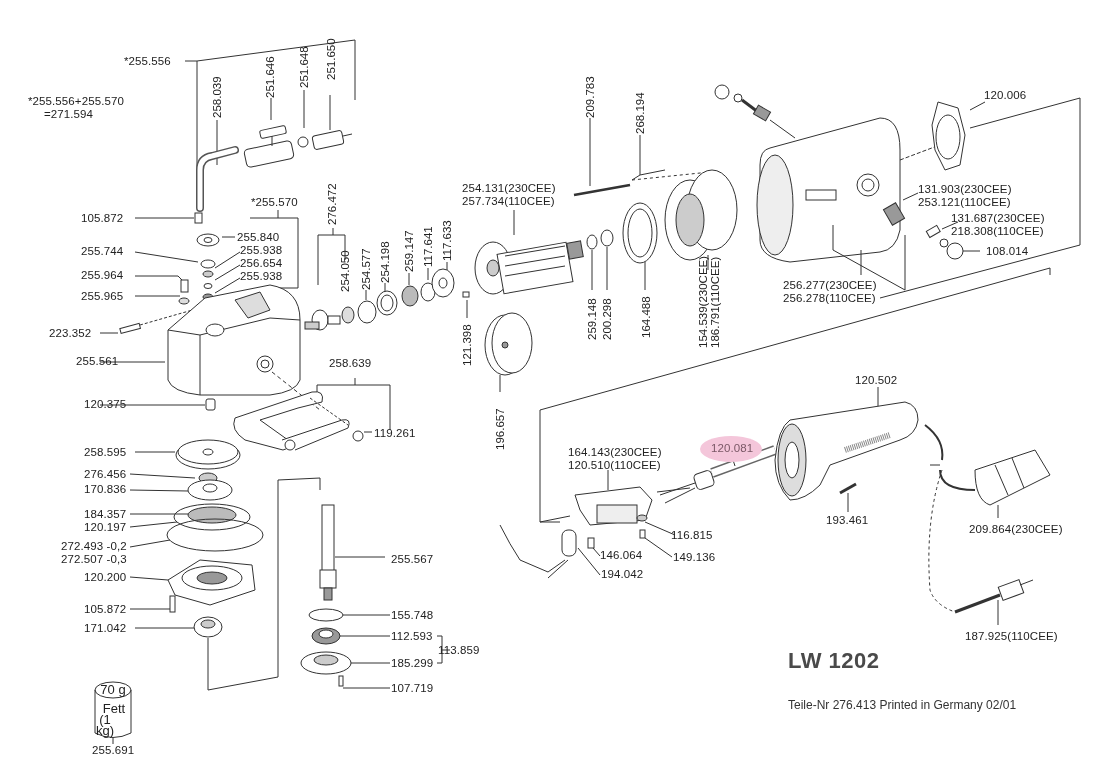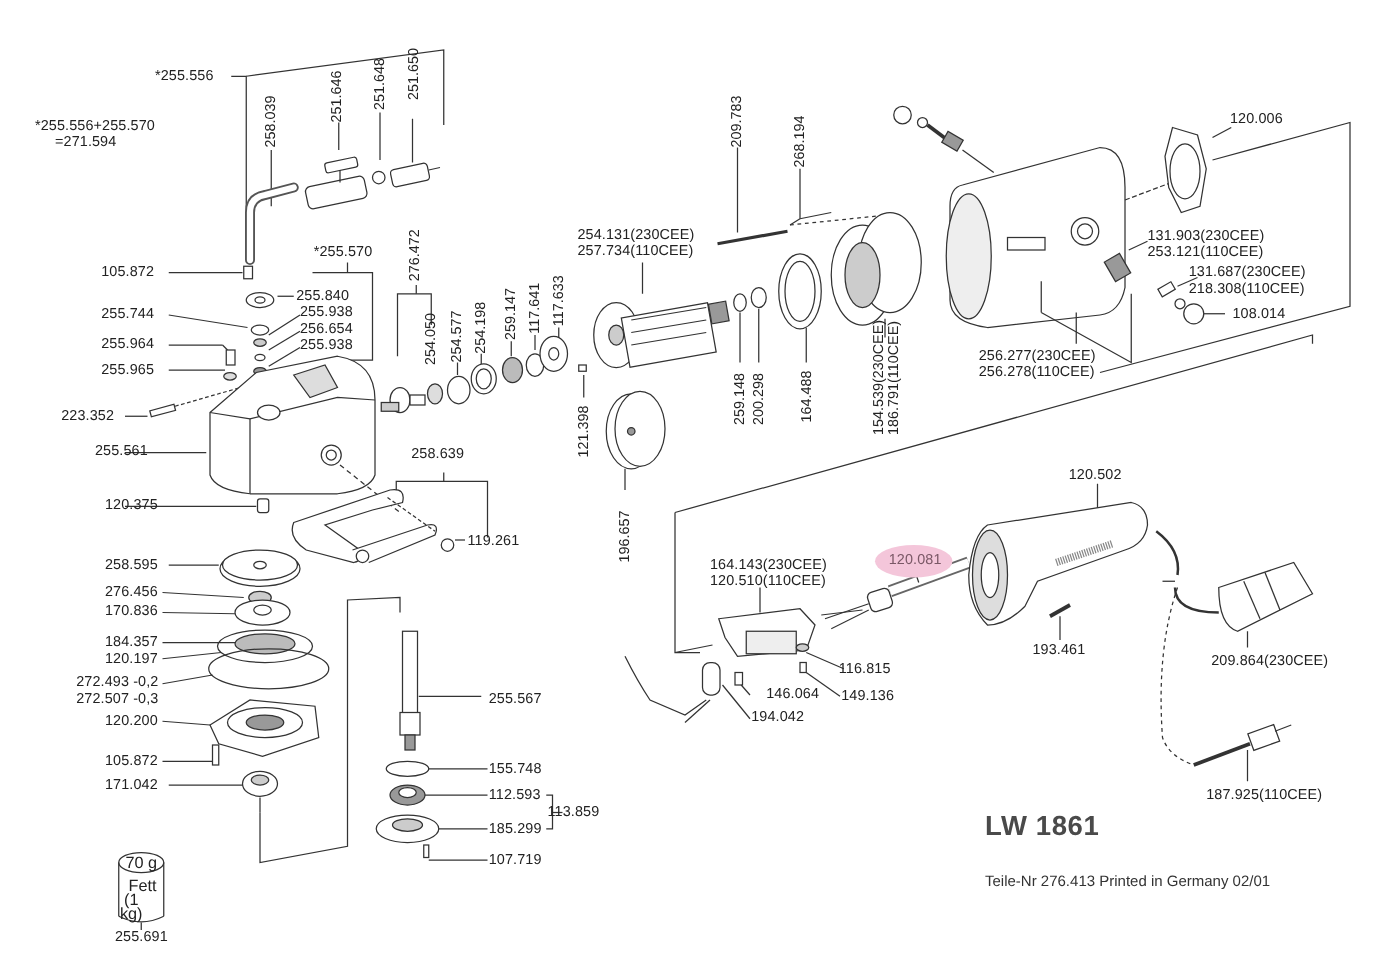--- a/index.html
+++ b/index.html
@@ -383,21 +383,21 @@
   <div class="lbl" style="left:438px; top:644px;">113.859</div>
   <div class="lbl" style="left:391px; top:682px;">107.719</div>
 
   <div class="lbl" style="left:855px; top:374px;">120.502</div>
   <div class="lbl" style="left:711px; top:442px; color:#7a5866;">120.081</div>
   <div class="lbl two" style="left:568px; top:446px;">
     <div>164.143(230CEE)</div>
     <div>120.510(110CEE)</div>
   </div>
   <div class="lbl" style="left:671px; top:529px;">116.815</div>
-  <div class="lbl" style="left:600px; top:549px;margin-left:13px;">146.064</div>
+  <div class="lbl" style="left:600px; top:549px;">146.064</div>
   <div class="lbl" style="left:673px; top:551px;">149.136</div>
   <div class="lbl" style="left:601px; top:568px;">194.042</div>
   <div class="lbl" style="left:826px; top:514px;">193.461</div>
   <div class="lbl" style="left:969px; top:523px;">209.864(230CEE)</div>
   <div class="lbl" style="left:965px; top:630px;">187.925(110CEE)</div>
 
   <div class="vert" style="left:211px; top:118px;">258.039</div>
   <div class="vert" style="left:264px; top:98px;">251.646</div>
   <div class="vert" style="left:298px; top:88px;">251.648</div>
   <div class="vert" style="left:325px; top:80px;">251.650</div>
@@ -418,15 +418,15 @@
     <div>154.539(230CEE)</div>
     <div>186.791(110CEE)</div>
   </div>
   <div class="vert" style="left:494px; top:450px;">196.657</div>
 
   <div class="can-text" style="left:95px; top:684px; width:36px;">70 g</div>
   <div class="can-text" style="left:95px; top:703px; width:38px;">Fett</div>
   <div class="can-text" style="left:95px; top:714px; width:20px;">(1 kg)</div>
   <div class="lbl" style="left:92px; top:744px;">255.691</div>
 
-  <div class="title" style="left:788px; top:648px;">LW 1861</div>
+  <div class="title" style="left:788px; top:648px;">LW 1202</div>
   <div class="footer" style="left:788px; top:698px;">Teile-Nr 276.413 Printed in Germany 02/01</div>
 </div>
 
 </body></html>

